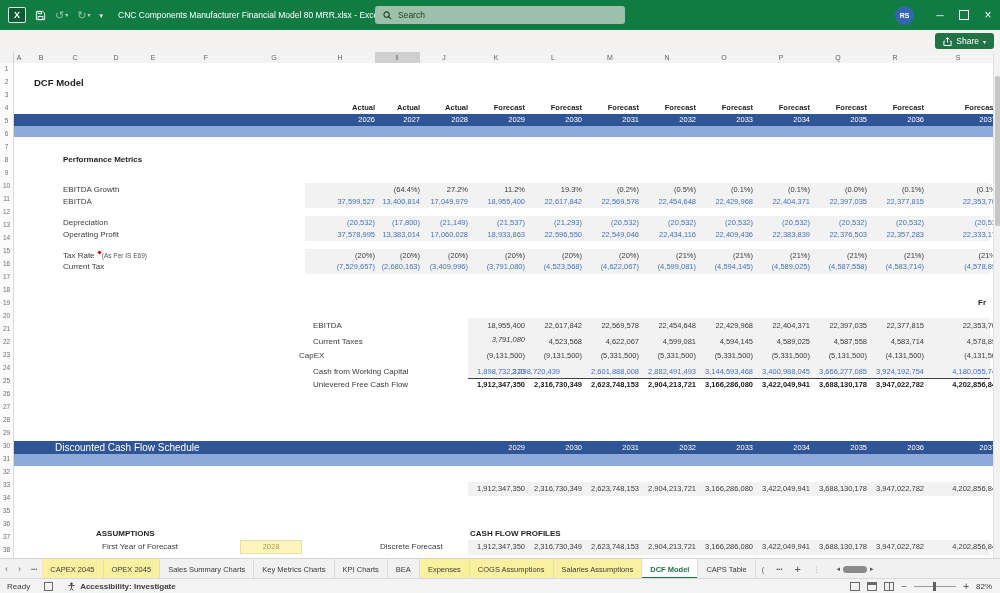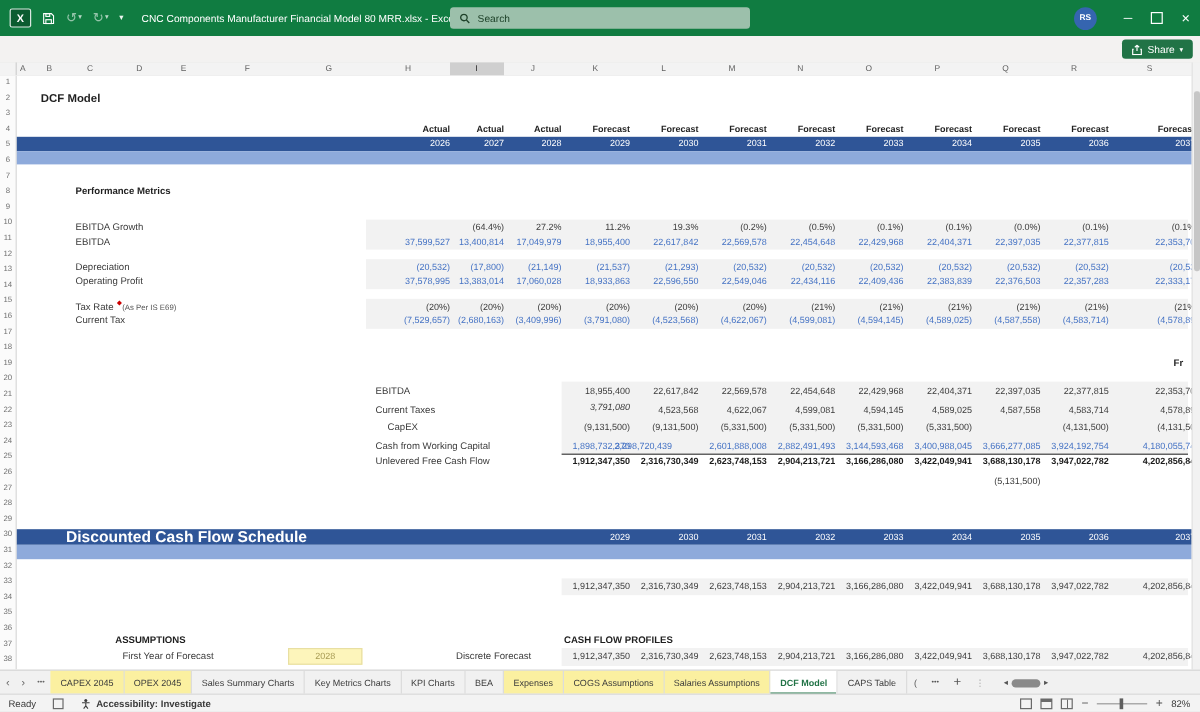--- a/index.html
+++ b/index.html
@@ -35,21 +35,21 @@
   .colletter{position:absolute;top:0;height:11px;line-height:11px;font-size:7px;color:#5f5f5f;transform:translateX(-50%);}
   .colsel{position:absolute;top:0;height:11px;background:#cfcfcf;}
   .corner{position:absolute;left:0;top:0;width:14px;height:11px;border-right:1px solid #cfcfcf;box-sizing:border-box;}
   
   .grid{position:absolute;left:0;top:63px;width:1000px;height:495px;background:#fff;overflow:hidden;}
   .gutter{position:absolute;left:0;top:0;width:14px;height:495px;border-right:1px solid #d9d9d9;box-sizing:border-box;background:#fbfbfb;}
   .rownum{position:absolute;left:0;width:13px;text-align:center;font-size:6.5px;color:#707070;}
   .shade{position:absolute;background:#f2f2f2;}
   .band-dark{position:absolute;left:14px;right:0;background:#2f5597;}
   .band-light{position:absolute;left:14px;right:0;background:#8eaadb;}
-  .band-label{position:absolute;color:#fff;font-weight:bold;font-size:13px;line-height:13px;white-space:nowrap;}
+  .band-label{position:absolute;color:#fff;font-weight:normal;font-size:10px;line-height:13px;white-space:nowrap;}
   .cell{position:absolute;font-size:7.5px;white-space:nowrap;line-height:12px;}
   .cell.num{text-align:right;}
   .c-black{color:#3b3b3b;}  .c-blue{color:#4472c4;}  .c-bold{color:#1a1a1a;font-weight:bold;}
   .c-white{color:#ffffff;font-weight:normal;}
   .rlabel{position:absolute;font-size:8px;color:#3b3b3b;white-space:nowrap;line-height:12px;}
   .heading{font-weight:bold;color:#1f1f1f;}
   .sheet-title{position:absolute;left:34px;top:14px;font-size:9.5px;font-weight:bold;color:#1f1f1f;}
   .note-sm{font-size:6.5px;color:#555;}
   .red-tick{display:inline-block;width:3px;height:3px;background:#c00;transform:rotate(45deg);margin:0 1px 4px 1px;}
   .total-line{position:absolute;border-top:1px solid #404040;}
@@ -326,28 +326,28 @@
       <div class="rlabel" style="left: 313px; top: 273px;">Current Taxes</div>
       <div class="cell num c-black" style="top: 271px; right: 475px; font-style: italic;">3,791,080</div>
       <div class="cell num c-black" style="top: 273px; right: 418px;">4,523,568</div>
       <div class="cell num c-black" style="top: 273px; right: 361px;">4,622,067</div>
       <div class="cell num c-black" style="top: 273px; right: 304px;">4,599,081</div>
       <div class="cell num c-black" style="top: 273px; right: 247px;">4,594,145</div>
       <div class="cell num c-black" style="top: 273px; right: 190px;">4,589,025</div>
       <div class="cell num c-black" style="top: 273px; right: 133px;">4,587,558</div>
       <div class="cell num c-black" style="top: 273px; right: 76px;">4,583,714</div>
       <div class="cell num c-black" style="top: 273px; right: 4px;">4,578,89</div>
-      <div class="rlabel" style="left: 323px; top: 287px;">CapEX</div>
+      <div class="rlabel" style="left: 299px; top: 287px;">CapEX</div>
       <div class="cell num c-black" style="top: 287px; right: 475px;">(9,131,500)</div>
       <div class="cell num c-black" style="top: 287px; right: 418px;">(9,131,500)</div>
       <div class="cell num c-black" style="top: 287px; right: 361px;">(5,331,500)</div>
       <div class="cell num c-black" style="top: 287px; right: 304px;">(5,331,500)</div>
       <div class="cell num c-black" style="top: 287px; right: 247px;">(5,331,500)</div>
       <div class="cell num c-black" style="top: 287px; right: 190px;">(5,331,500)</div>
-      <div class="cell num c-black" style="top: 287px; right: 133px; margin-top: 45px;">(5,131,500)</div>
+      <div class="cell num c-black" style="top: 287px; right: 133px;">(5,131,500)</div>
       <div class="cell num c-black" style="top: 287px; right: 76px;">(4,131,500)</div>
       <div class="cell num c-black" style="top: 287px; right: 4px;">(4,131,50</div>
       <div class="rlabel" style="left: 313px; top: 303px;">Cash from Working Capital</div>
       <div class="cell num c-blue" style="top: 303px; right: 475px;">1,898,732,370</div>
       <div class="cell num c-blue" style="top: 303px; right: 440px;">2,298,720,439</div>
       <div class="cell num c-blue" style="top: 303px; right: 361px;">2,601,888,008</div>
       <div class="cell num c-blue" style="top: 303px; right: 304px;">2,882,491,493</div>
       <div class="cell num c-blue" style="top: 303px; right: 247px;">3,144,593,468</div>
       <div class="cell num c-blue" style="top: 303px; right: 190px;">3,400,988,045</div>
       <div class="cell num c-blue" style="top: 303px; right: 133px;">3,666,277,085</div>

